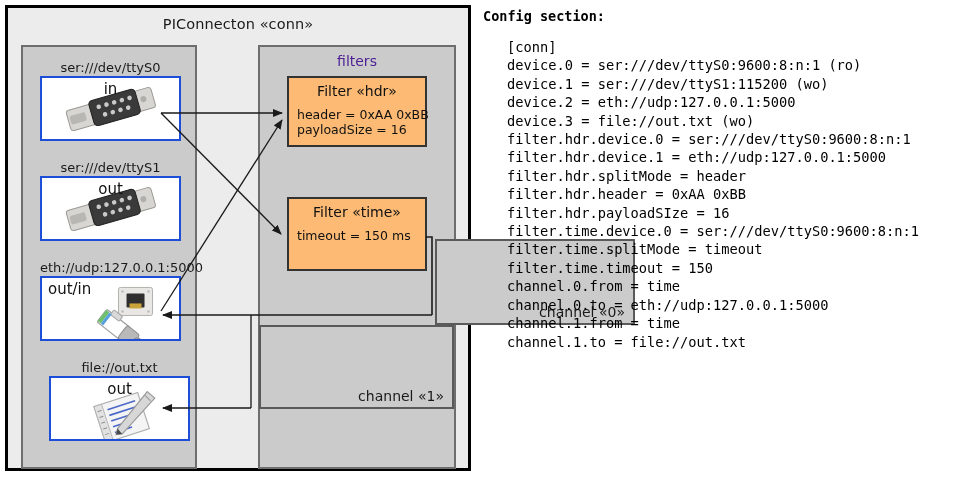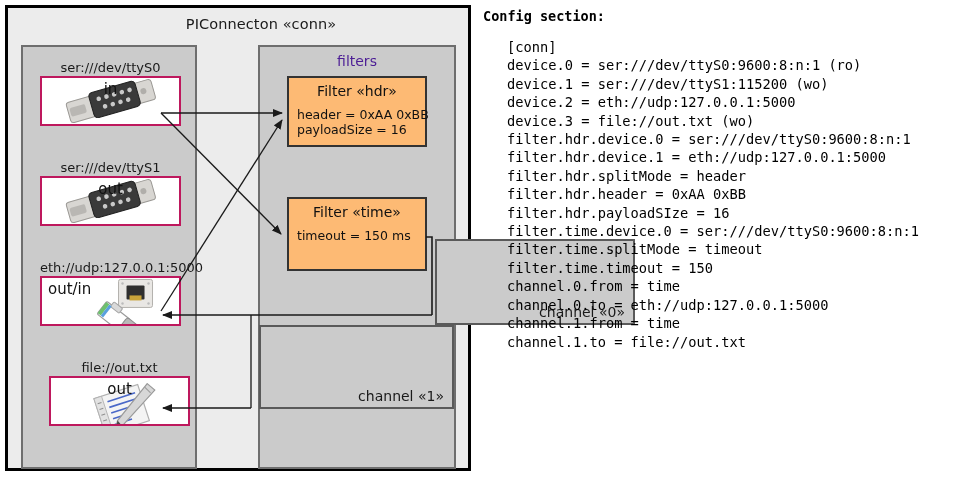--- a/index.html
+++ b/index.html
@@ -28,21 +28,20 @@
   }
   #diagram-title {
     position: absolute;
     left: 0;
     top: 8px;
     width: 100%;
     text-align: center;
     font-size: 14.5px;
     color: #1a1a1a;
     letter-spacing: 0.1px;
-    padding-left: 23px;
   }
 
   
   .panel {
     position: absolute;
     background: #cbcbcb;
     border: 2px solid #6e6e6e;
     box-sizing: border-box;
   }
 
@@ -77,23 +76,23 @@
   }
   .device-caption {
     text-align: center;
     font-size: 13px;
     color: #1a1a1a;
     line-height: 17px;
     white-space: nowrap;
   }
   .device-box {
     position: relative;
-    height: 50px;
+    height: 65px;
     background: #ffffff;
-    border: 2px solid #be185d;
+    border: 2px solid #1d4ed8;
     box-sizing: border-box;
     overflow: hidden;
   }
   .device-label {
     position: absolute;
     left: 0;
     top: 2px;
     width: 100%;
     text-align: center;
     font-size: 15px;

